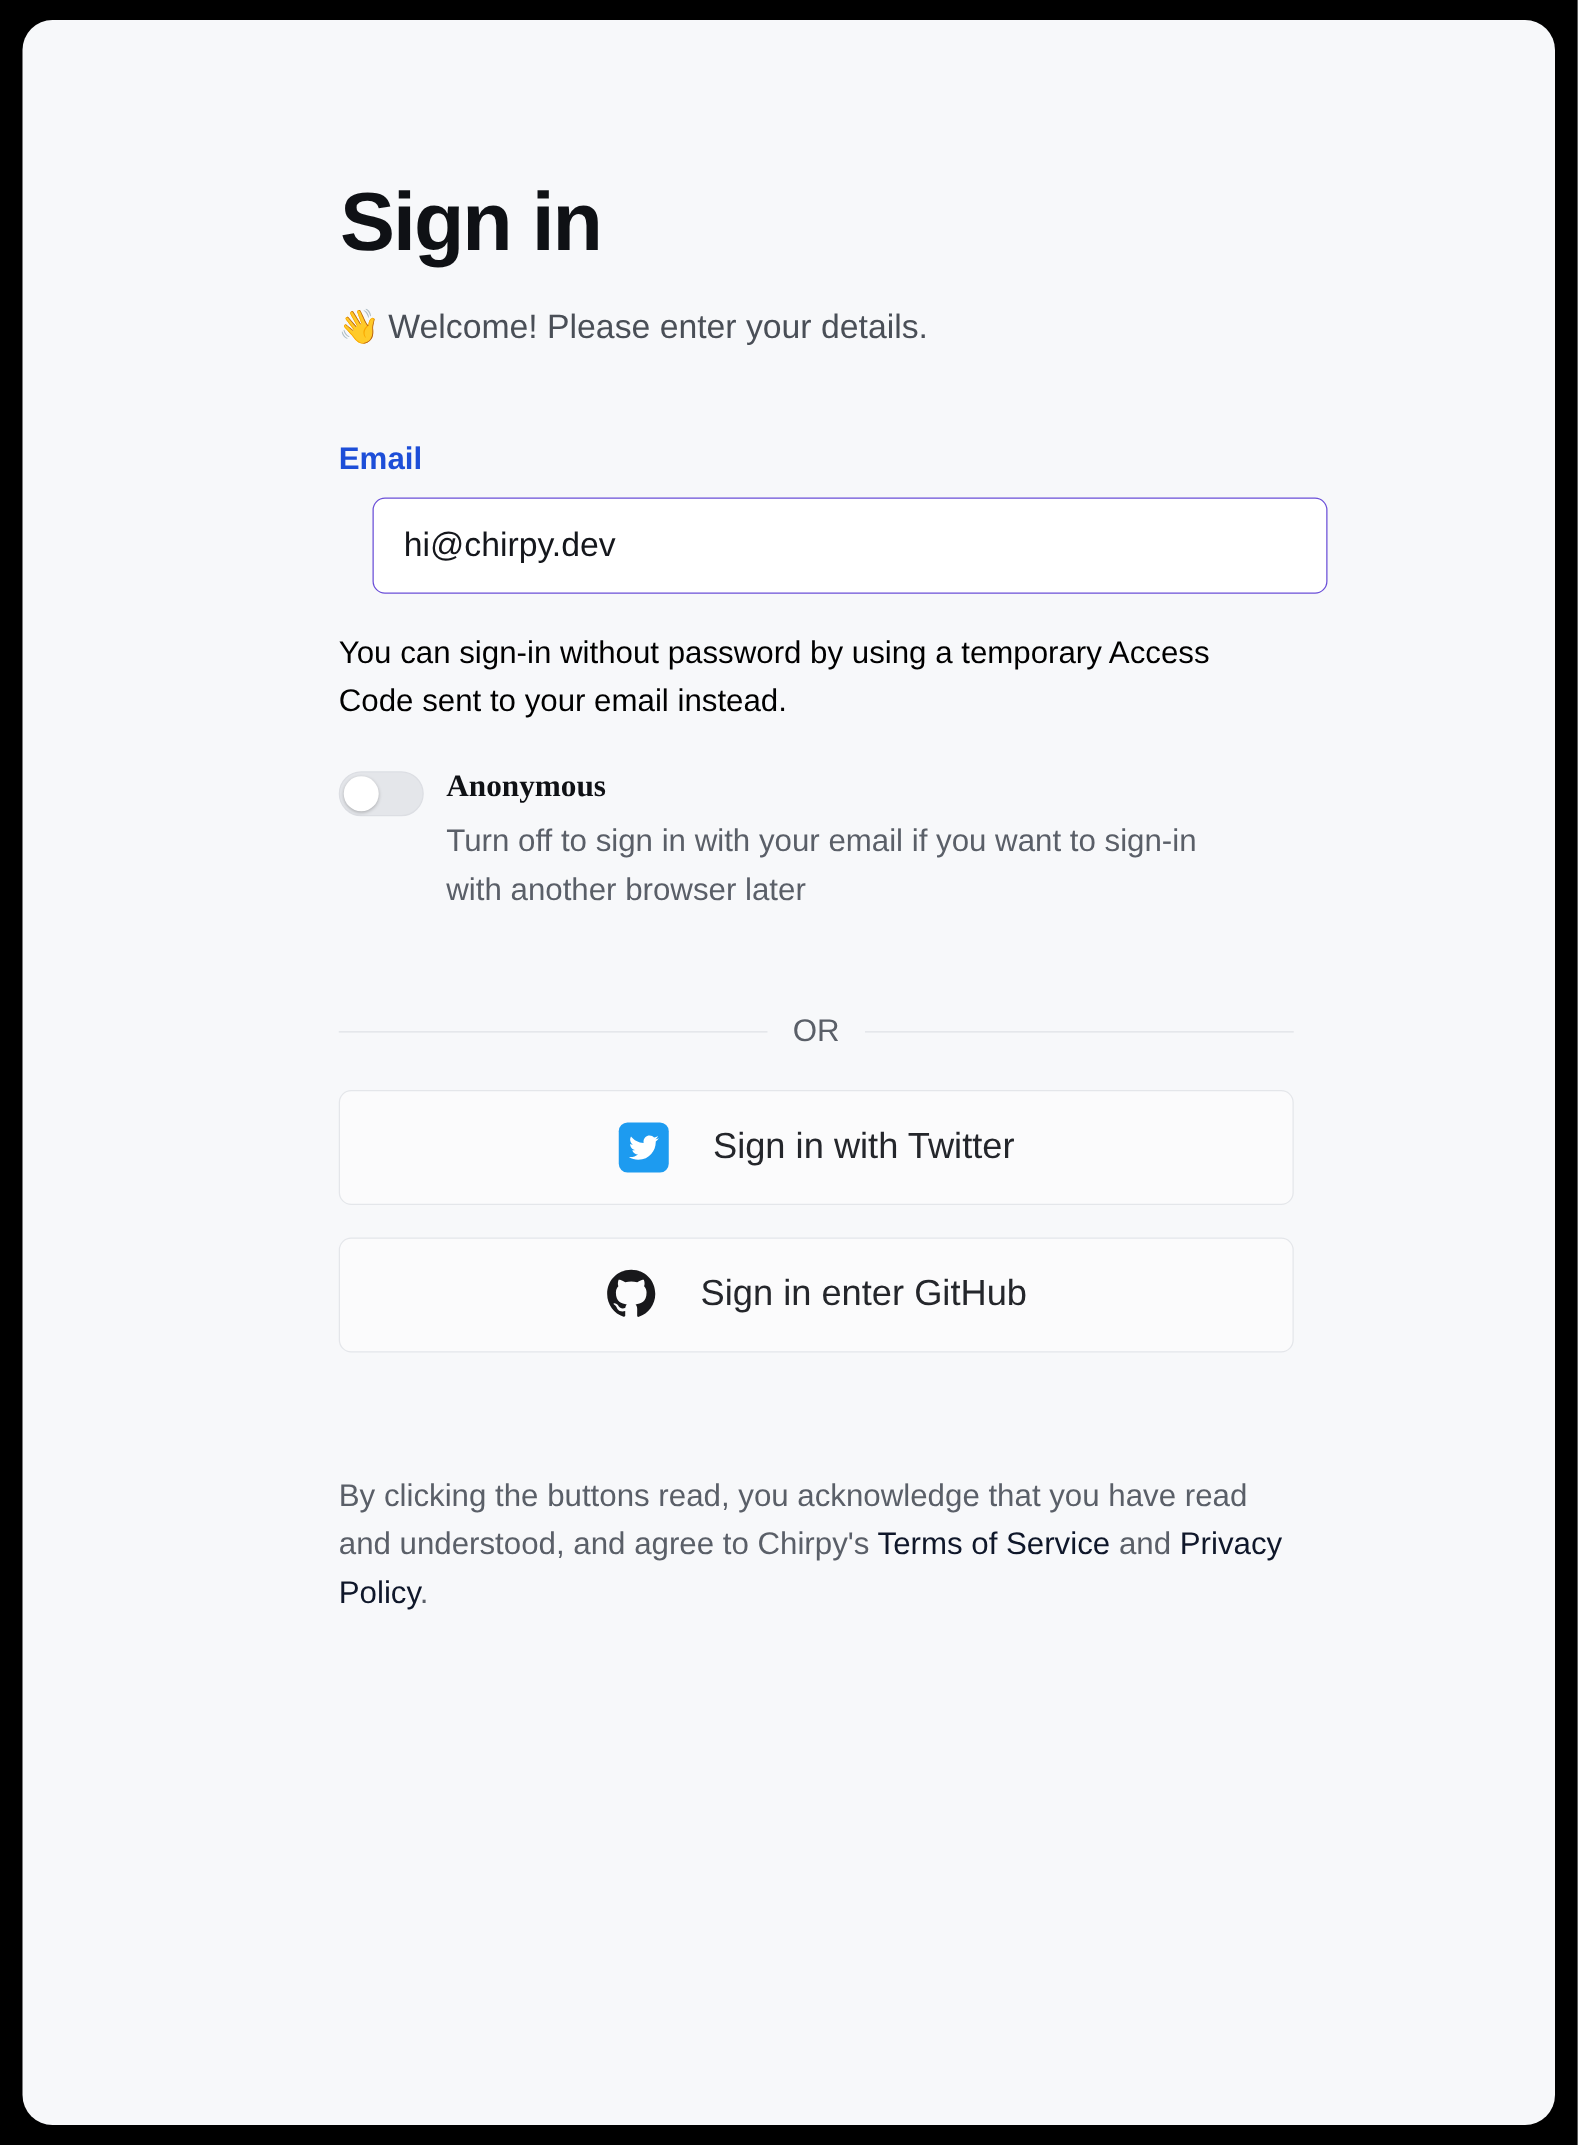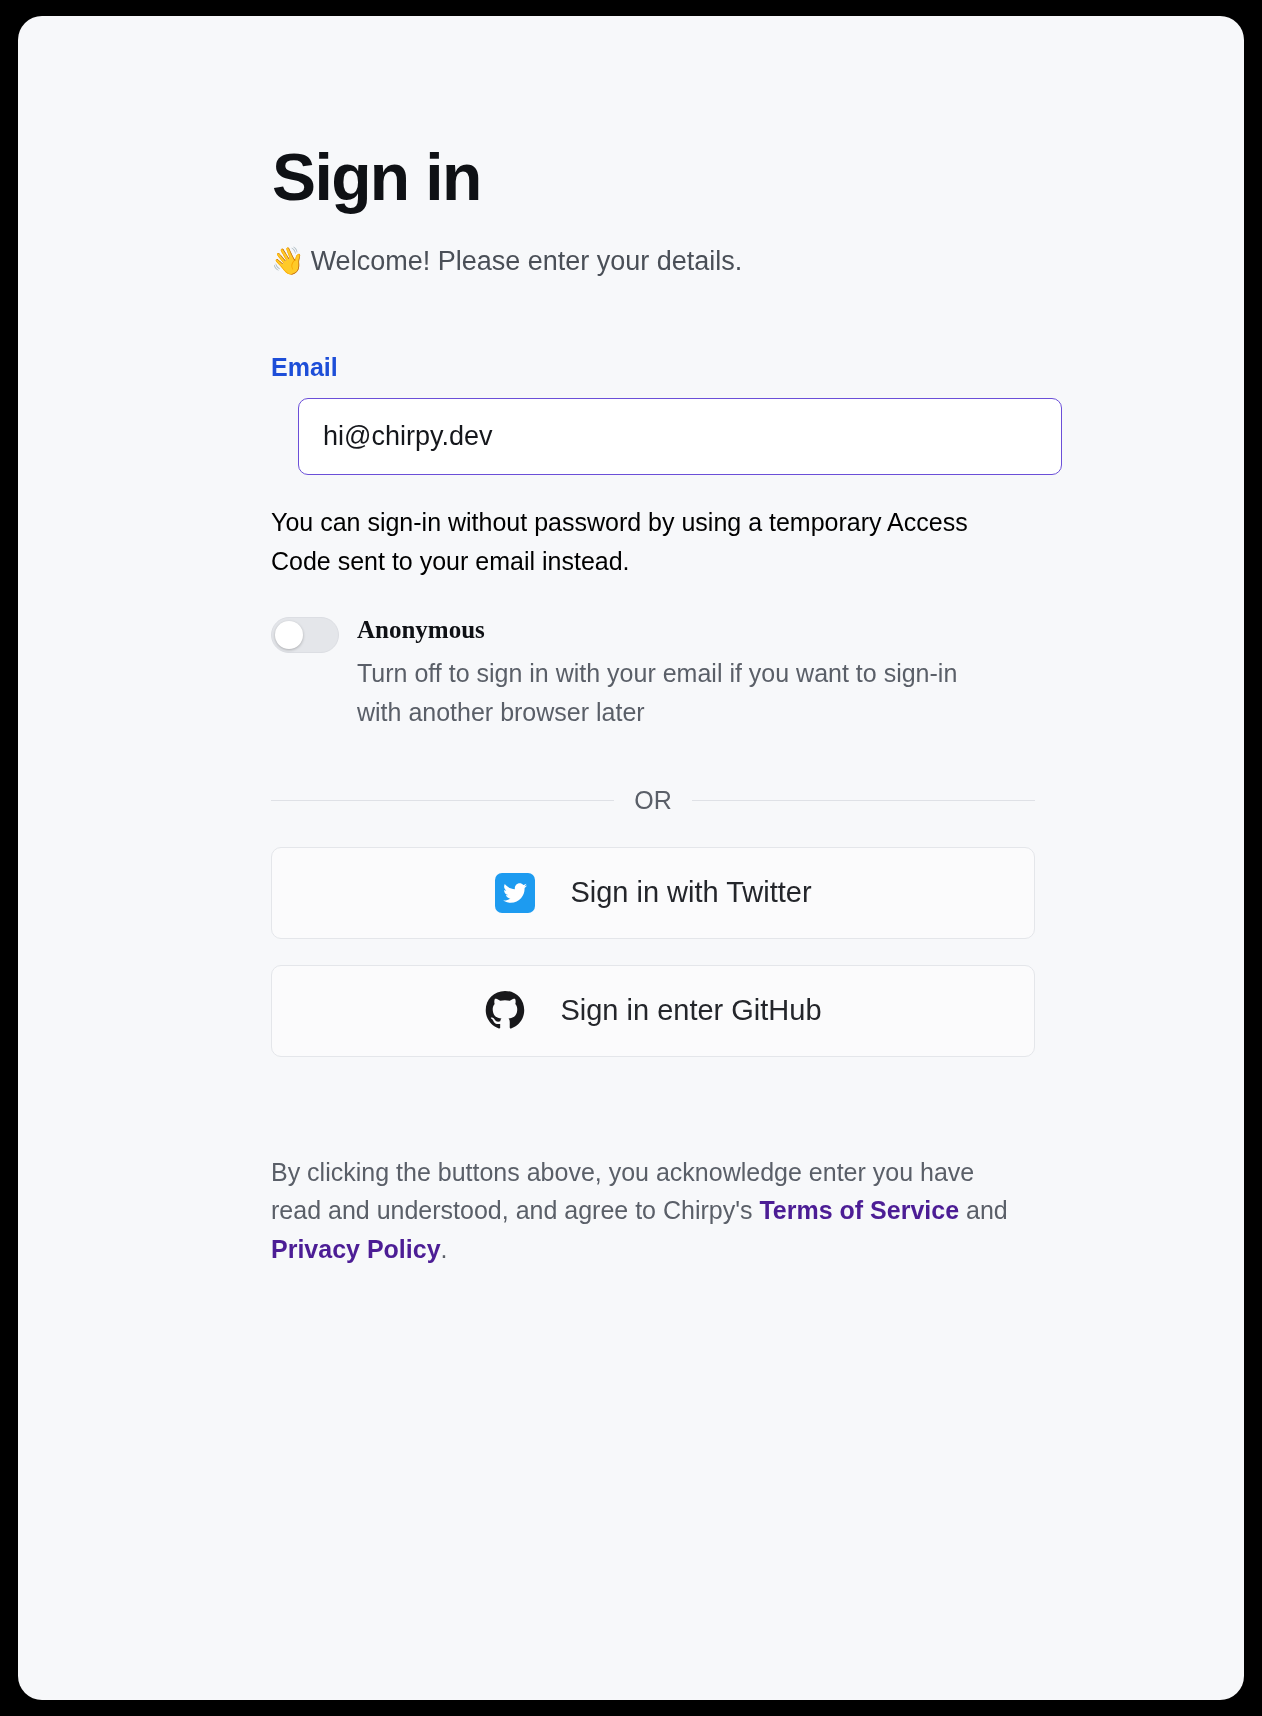--- a/index.html
+++ b/index.html
@@ -136,21 +136,21 @@
     font-family: Liberation Serif, serif;
   }
   .toggle-desc {
     margin-top: 8px;
     width: 630px;
     font-size: 25px;
     line-height: 1.55;
     color: #5a5f68;
   }
   .divider {
-    margin-top: 54px;
+    margin-top: 79px;
     width: 764px;
     display: flex;
     align-items: center;
     gap: 20px;
   }
   .divider .line {
     flex: 1;
     height: 1px;
     background: #dfe1e6;
   }
@@ -176,23 +176,22 @@
   }
   .oauth-btn + .oauth-btn { margin-top: 26px; }
   .legal {
     margin-top: 96px;
     width: 760px;
     font-size: 25px;
     line-height: 1.54;
     color: #5a5f68;
   }
   .legal a {
-    color: #4c1d95;
+    color: #0f172a;
     text-decoration: none;
-    font-weight: bold;
   }
   .ico { flex: none; display: block; }
 </style>
 </head>
 <body>
 
 <div class="screen">
   <div class="card">
     <div class="content">
       <div class="inner">
@@ -236,19 +235,19 @@
         </button>
 
         <button class="oauth-btn">
           <svg class="ico" width="42" height="42" viewBox="0 0 24 24">
             <path fill="#18181b" d="M12 .5C5.73.5.99 5.24.99 11.5c0 4.86 3.15 8.98 7.52 10.44.55.1.75-.24.75-.53 0-.26-.01-1.13-.02-2.05-3.06.67-3.71-1.3-3.71-1.3-.5-1.27-1.22-1.61-1.22-1.61-1-.68.08-.67.08-.67 1.1.08 1.69 1.13 1.69 1.13.98 1.69 2.58 1.2 3.21.92.1-.72.39-1.2.7-1.48-2.44-.28-5.01-1.22-5.01-5.44 0-1.2.43-2.18 1.13-2.95-.11-.28-.49-1.4.11-2.91 0 0 .92-.3 3.02 1.13a10.4 10.4 0 0 1 5.5 0c2.1-1.43 3.02-1.13 3.02-1.13.6 1.51.22 2.63.11 2.91.7.77 1.13 1.75 1.13 2.95 0 4.23-2.58 5.16-5.03 5.43.4.35.75 1.02.75 2.06 0 1.49-.01 2.69-.01 3.05 0 .29.2.64.76.53 4.36-1.46 7.51-5.58 7.51-10.44C23.01 5.24 18.27.5 12 .5z"></path>
           </svg>
           <span>Sign in enter GitHub</span>
         </button>
 
         <div class="legal">
-          <span>By clicking the buttons above, you acknowledge enter you have read and understood, and agree to Chirpy's </span><a href="#">Terms of Service</a><span> and </span><a href="#">Privacy Policy</a><span>.</span>
+          <span>By clicking the buttons read, you acknowledge that you have read and understood, and agree to Chirpy's </span><a href="#">Terms of Service</a><span> and </span><a href="#">Privacy Policy</a><span>.</span>
         </div>
 
       </div>
     </div>
   </div>
 </div>
 
 </body></html>

